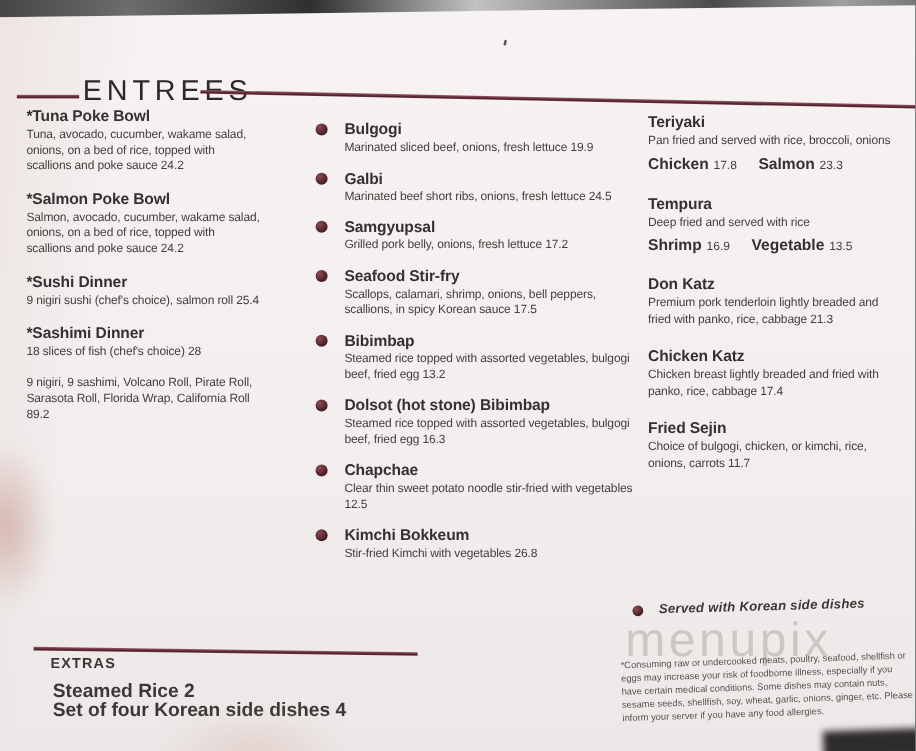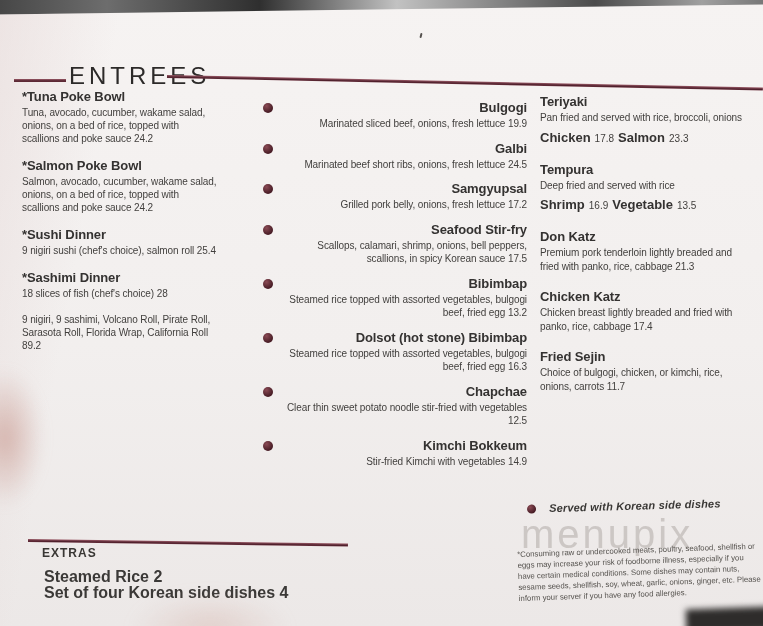--- a/index.html
+++ b/index.html
@@ -36,33 +36,33 @@
     font-size:24px;font-weight:400;letter-spacing:4px;color:#2c2a29;
   }
   .rule{position:absolute;background:linear-gradient(180deg,#9a5a67,#4e1f2b 70%,#6d3340);}
   .rule-header-left{left:14px;top:79px;width:52px;height:3px;}
   .rule-header-right{left:167px;top:75px;width:596px;height:2.5px;transform:rotate(1.2deg);transform-origin:left center;}
   .rule-extras{left:28px;top:539px;width:320px;height:3px;transform:rotate(0.8deg);transform-origin:left center;}
 
   
   .col{position:absolute;}
   .col-left{left:22px;top:89px;width:195px;}
-  .col-mid{left:287px;top:100px;width:240px;text-align:right;}
+  .col-mid{left:287px;top:100px;width:240px;}
   .col-right{left:530px;top:94px;width:210px;margin-left:10px;}
   .item{position:relative;margin-bottom:13px;}
   .col-mid .item{margin-bottom:10px;}
   .col-right .item{margin-bottom:16px;}
   .item h3{margin:0 0 2px;font-size:13px;font-weight:700;color:#343231;letter-spacing:-.1px;}
   .item p{margin:0;font-size:10px;line-height:13.5px;color:#413f3d;letter-spacing:-.1px;}
   .col-left .item p{line-height:13px;}
   .bullet{
     position:absolute;left:-24px;top:3px;width:10px;height:10px;border-radius:50%;
     background:radial-gradient(circle at 35% 30%,#8a4a54,#471c25 70%);
   }
-  .opts{display:flex;gap:4px;align-items:center;margin-top:3px;}
+  .opts{display:flex;gap:18px;align-items:center;margin-top:3px;}
   .opt{white-space:nowrap;}
   .opt-name{font-size:13px;font-weight:700;color:#343231;}
   .opt-price{font-size:10px;color:#413f3d;margin-left:4px;}
 
   
   .extras-title{position:absolute;left:42px;top:546px;margin:0;font-size:12px;font-weight:700;letter-spacing:1px;color:#393734;}
   .extras-items{position:absolute;left:44px;top:569px;font-size:16px;font-weight:700;line-height:16px;color:#3b3937;}
 
   
   .served-note{position:absolute;left:527px;top:500px;display:flex;align-items:center;gap:13px;transform:rotate(-1.6deg);}
@@ -144,21 +144,21 @@
         <p>Steamed rice topped with assorted vegetables, bulgogi beef, fried egg 16.3</p>
       </div>
       <div class="item">
         <span class="bullet"></span>
         <h3>Chapchae</h3>
         <p>Clear thin sweet potato noodle stir-fried with vegetables 12.5</p>
       </div>
       <div class="item">
         <span class="bullet"></span>
         <h3>Kimchi Bokkeum</h3>
-        <p>Stir-fried Kimchi with vegetables 14.9</p>
+        <p>Stir-fried Kimchi with vegetables 26.8</p>
       </div>
     </div>
 
     <div class="col col-right">
       <div class="item">
         <h3>Teriyaki</h3>
         <p>Pan fried and served with rice, broccoli, onions</p>
         <div class="opts">
           <span class="opt"><span class="opt-name">Chicken</span><span class="opt-price">17.8</span></span>
           <span class="opt"><span class="opt-name">Salmon</span><span class="opt-price">23.3</span></span>

